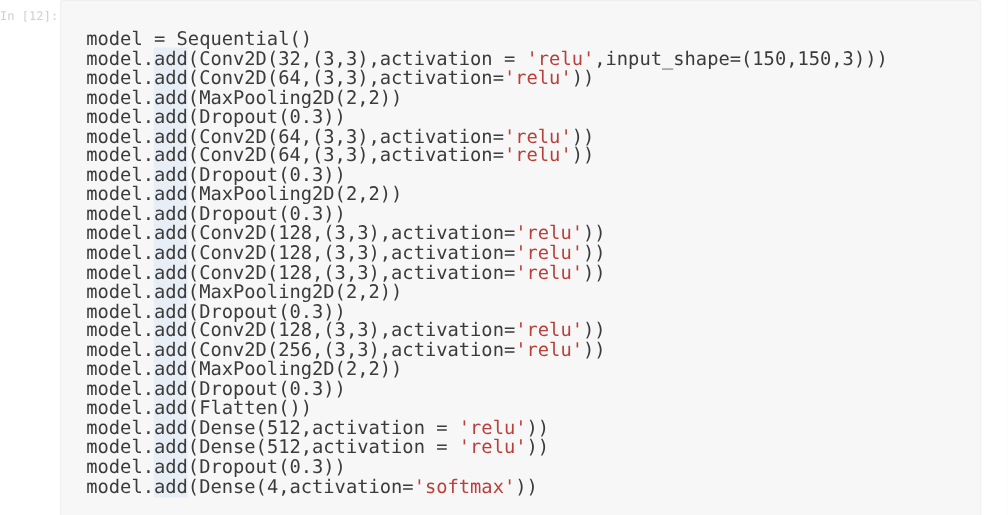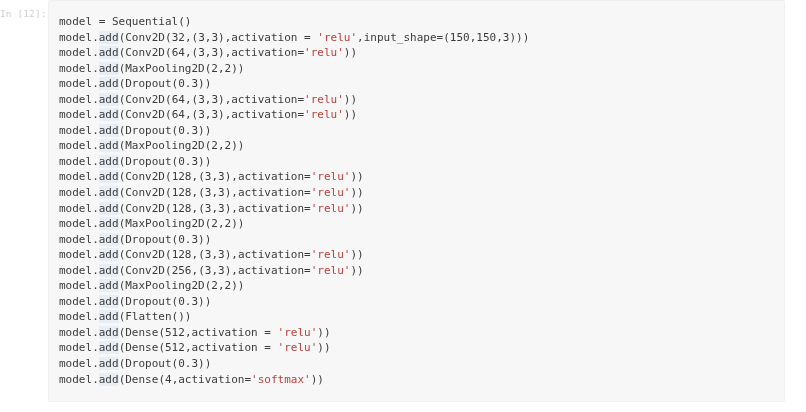--- a/index.html
+++ b/index.html
@@ -56,23 +56,23 @@
     width: 737px;
     margin-right: 21px;
     background: #f7f7f7;
     border: 1px solid #f0f0f0;
     border-radius: 2px;
     padding: 13px 10px 14px 10px;
     min-height: 376px;
   }
 
   .code {
-    margin: 0;
+    margin: 10px;
     font-family: "DejaVu Sans Mono", monospace;
-    font-size: 11px;
+    font-size: 15px;
     line-height: 15.55px;
     color: #3b3b3b;
     white-space: pre;
     tab-size: 4;
   }
 
   .code-line {
     white-space: pre;
     height: 15.55px;
   }

